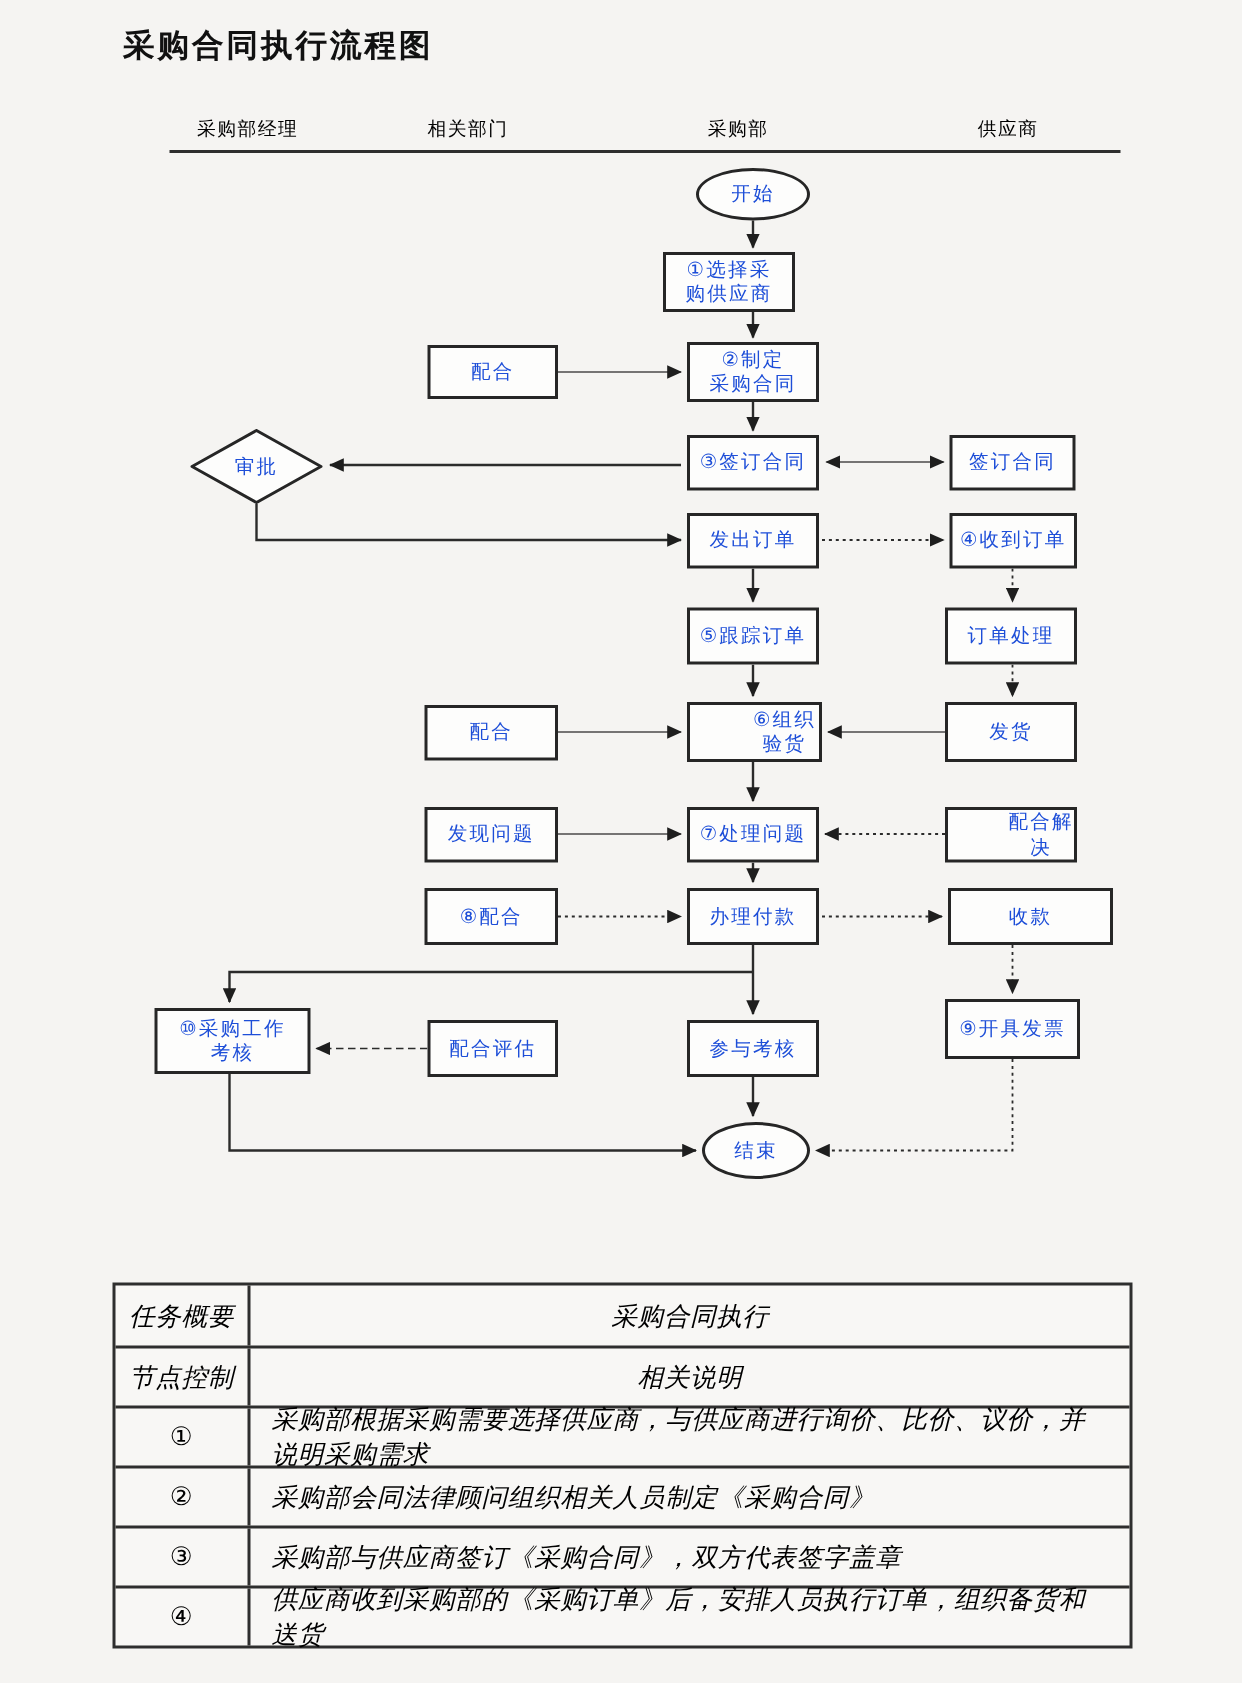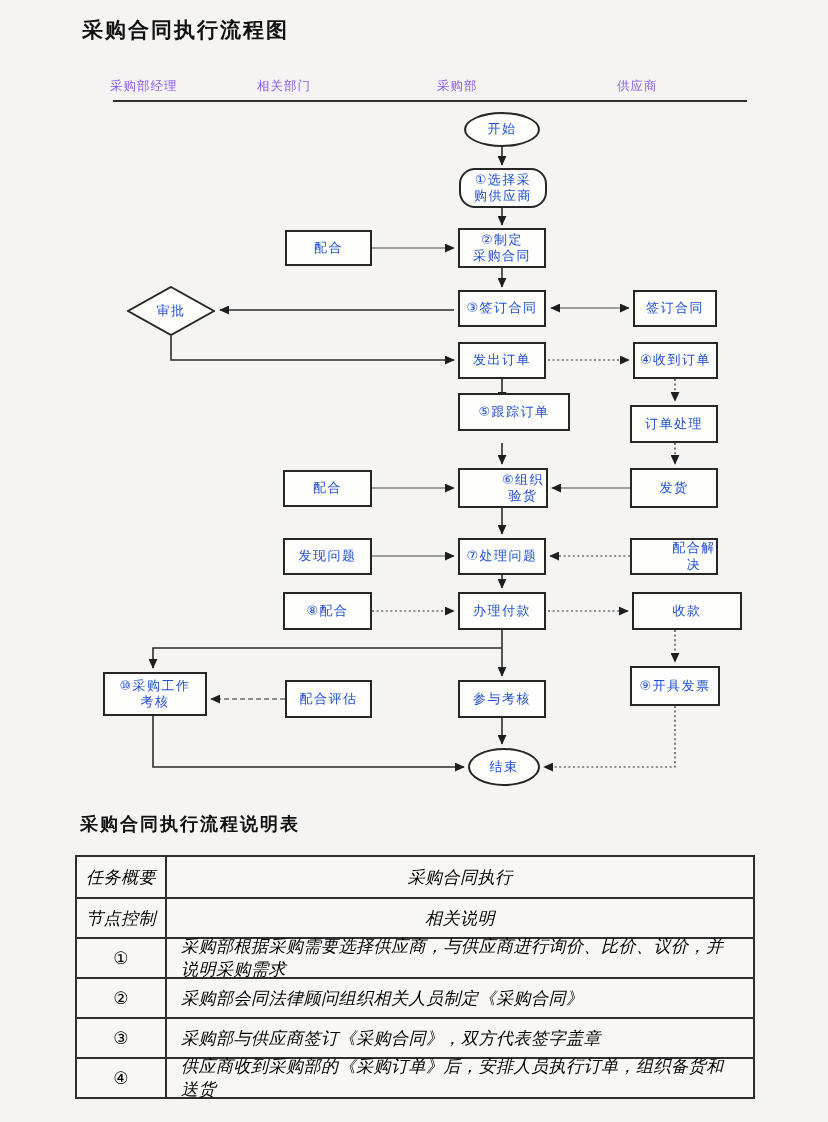--- a/index.html
+++ b/index.html
@@ -10,22 +10,22 @@
     color:#1c1c1c;
     overflow:hidden;
   }
   .page{position:absolute;inset:0;}
   .doc-title{
     position:absolute;left:82px;top:16px;
     font-size:21px;font-weight:bold;letter-spacing:2px;color:#111;
   }
   
   .lane-label{
-    position:absolute;top:78px;font-size:12.5px;color:#8b5cf6;
-    letter-spacing:1px;width:110px;
+    position:absolute;top:78px;font-size:12.5px;color:#000000;
+    letter-spacing:1px;text-align:center;width:110px;
   }
   .lane-rule{
     position:absolute;left:113px;top:100px;width:634px;height:0;
     border-top:2px solid #2e2e2e;
   }
   
   svg.connectors{position:absolute;left:0;top:0;z-index:1;pointer-events:none;}
   .ln{stroke:#2b2b2b;stroke-width:1.6;fill:none;}
   .ln.thin{stroke:#4a4a4a;stroke-width:1.1;}
   .ln.dot{stroke-dasharray:2 2.6;stroke-width:1.2;}
@@ -105,41 +105,41 @@
     <path class="ln" d="M502,648 H153 V668" marker-end="url(#arr)"></path>
     <path class="ln dot" d="M675,630 V662" marker-end="url(#arr)"></path>
     <path class="ln dash" d="M285,699 H211" marker-end="url(#arr)"></path>
     <path class="ln" d="M502,718 V744" marker-end="url(#arr)"></path>
     <path class="ln" d="M153,716 V767 H464" marker-end="url(#arr)"></path>
     <path class="ln dot" d="M675,706 V767 H544" marker-end="url(#arr)"></path>
   </svg>
 
   <div class="node oval" style="left:464px;top:112px;width:76px;height:35px;">开始</div>
 
-  <div class="node rect" style="left:459px;top:168px;width:88px;height:40px;border-radius:16px;">①选择采
+  <div class="node rect" style="left:442px;top:168px;width:88px;height:40px;">①选择采
 购供应商</div>
 
   <div class="node rect" style="left:285px;top:230px;width:87px;height:36px;">配合</div>
   <div class="node rect" style="left:458px;top:228px;width:88px;height:40px;">②制定
 采购合同</div>
 
   <div class="node diamond" style="left:127px;top:286px;width:88px;height:50px;">
     <svg viewBox="0 0 88 50" width="88" height="50">
       <polygon points="44,1 87,25 44,49 1,25" fill="#fdfdfc" stroke="#262626" stroke-width="2"></polygon>
     </svg>
     <span class="dlabel">审批</span>
   </div>
 
   <div class="node rect" style="left:458px;top:290px;width:88px;height:37px;">③签订合同</div>
   <div class="node rect" style="left:633px;top:290px;width:84px;height:37px;">签订合同</div>
 
   <div class="node rect" style="left:458px;top:342px;width:88px;height:37px;">发出订单</div>
   <div class="node rect" style="left:633px;top:342px;width:85px;height:37px;">④收到订单</div>
 
-  <div class="node rect" style="left:458px;top:393px;width:112px;height:38px;">⑤跟踪订单</div>
+  <div class="node rect" style="left:458px;top:405px;width:88px;height:38px;">⑤跟踪订单</div>
   <div class="node rect" style="left:630px;top:405px;width:88px;height:38px;">订单处理</div>
 
   <div class="node rect" style="left:283px;top:470px;width:89px;height:37px;">配合</div>
   <div class="node rect" style="left:458px;top:468px;width:90px;height:40px;padding-left:40px;">⑥组织验货</div>
   <div class="node rect" style="left:630px;top:468px;width:88px;height:40px;">发货</div>
 
   <div class="node rect" style="left:283px;top:538px;width:89px;height:37px;">发现问题</div>
   <div class="node rect" style="left:458px;top:538px;width:88px;height:37px;">⑦处理问题</div>
   <div class="node rect" style="left:630px;top:538px;width:88px;height:37px;padding-left:40px;">配合解决</div>
 
@@ -148,21 +148,20 @@
   <div class="node rect" style="left:632px;top:592px;width:110px;height:38px;">收款</div>
 
   <div class="node rect" style="left:103px;top:672px;width:104px;height:44px;">⑩采购工作
 考核</div>
   <div class="node rect" style="left:285px;top:680px;width:87px;height:38px;">配合评估</div>
   <div class="node rect" style="left:458px;top:680px;width:88px;height:38px;">参与考核</div>
   <div class="node rect" style="left:630px;top:666px;width:90px;height:40px;">⑨开具发票</div>
 
   <div class="node oval" style="left:468px;top:748px;width:72px;height:38px;">结束</div>
 
-  <div class="table-title">采购合同执行流程说明表</div>
 
   <div class="ptable">
     <div class="trow">
       <div class="tcell key">任务概要</div>
       <div class="tcell val center">采购合同执行</div>
     </div>
     <div class="trow">
       <div class="tcell key">节点控制</div>
       <div class="tcell val center">相关说明</div>
     </div>

